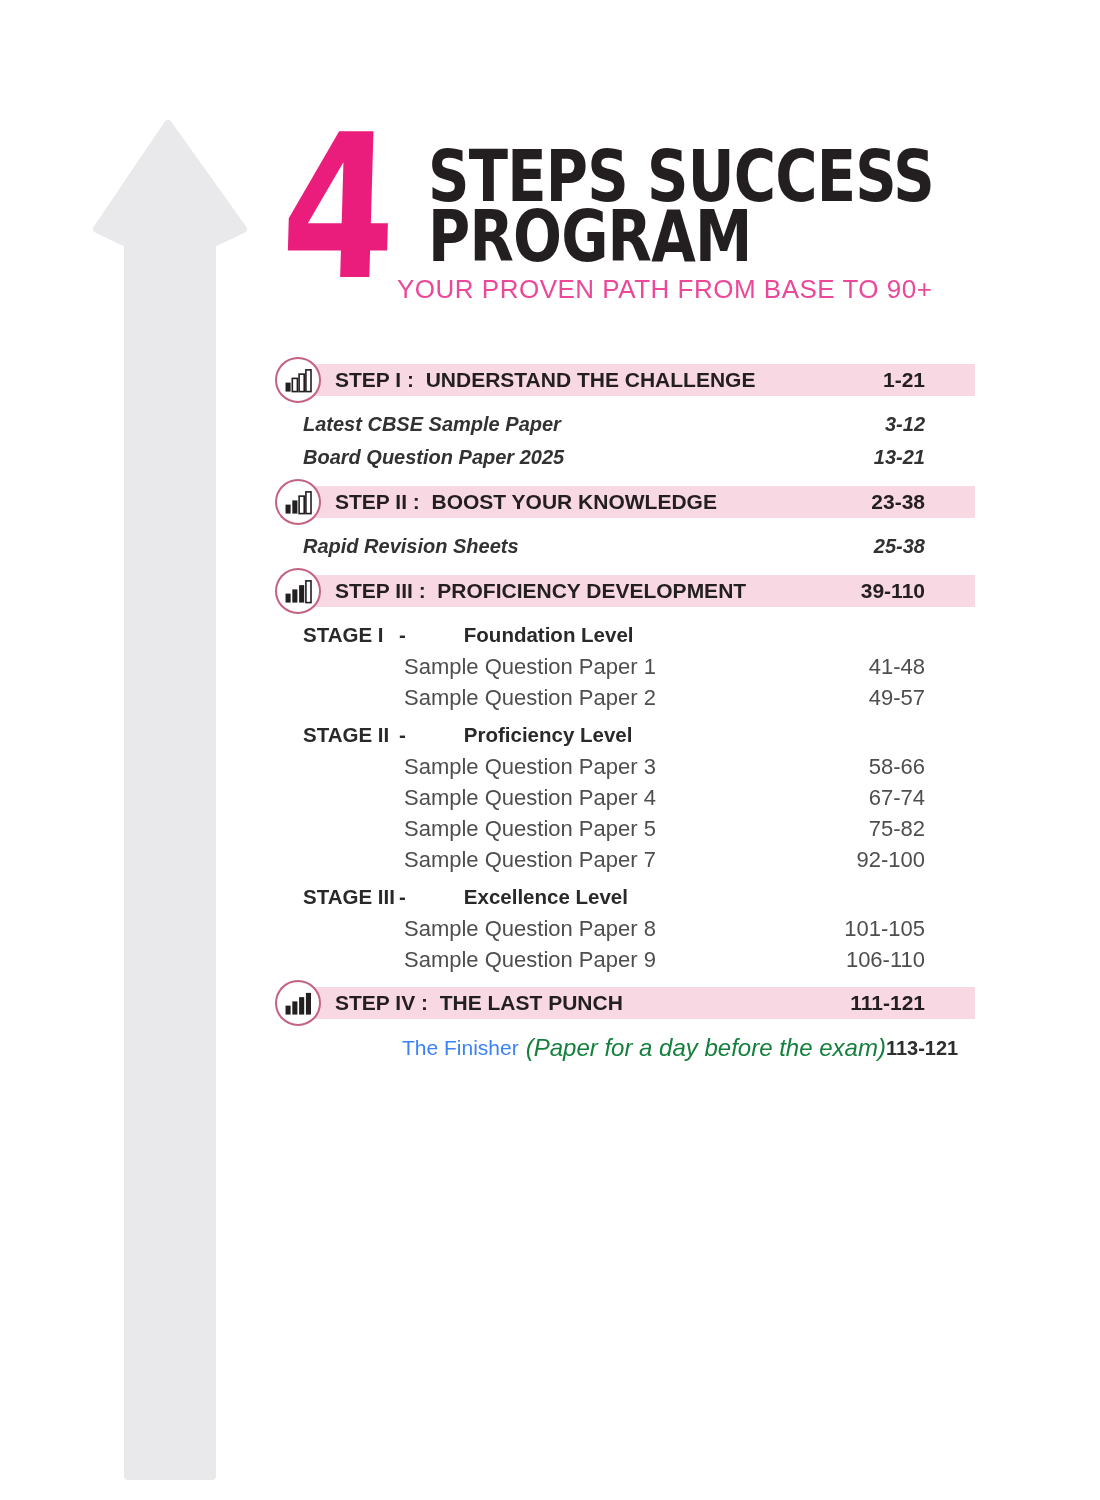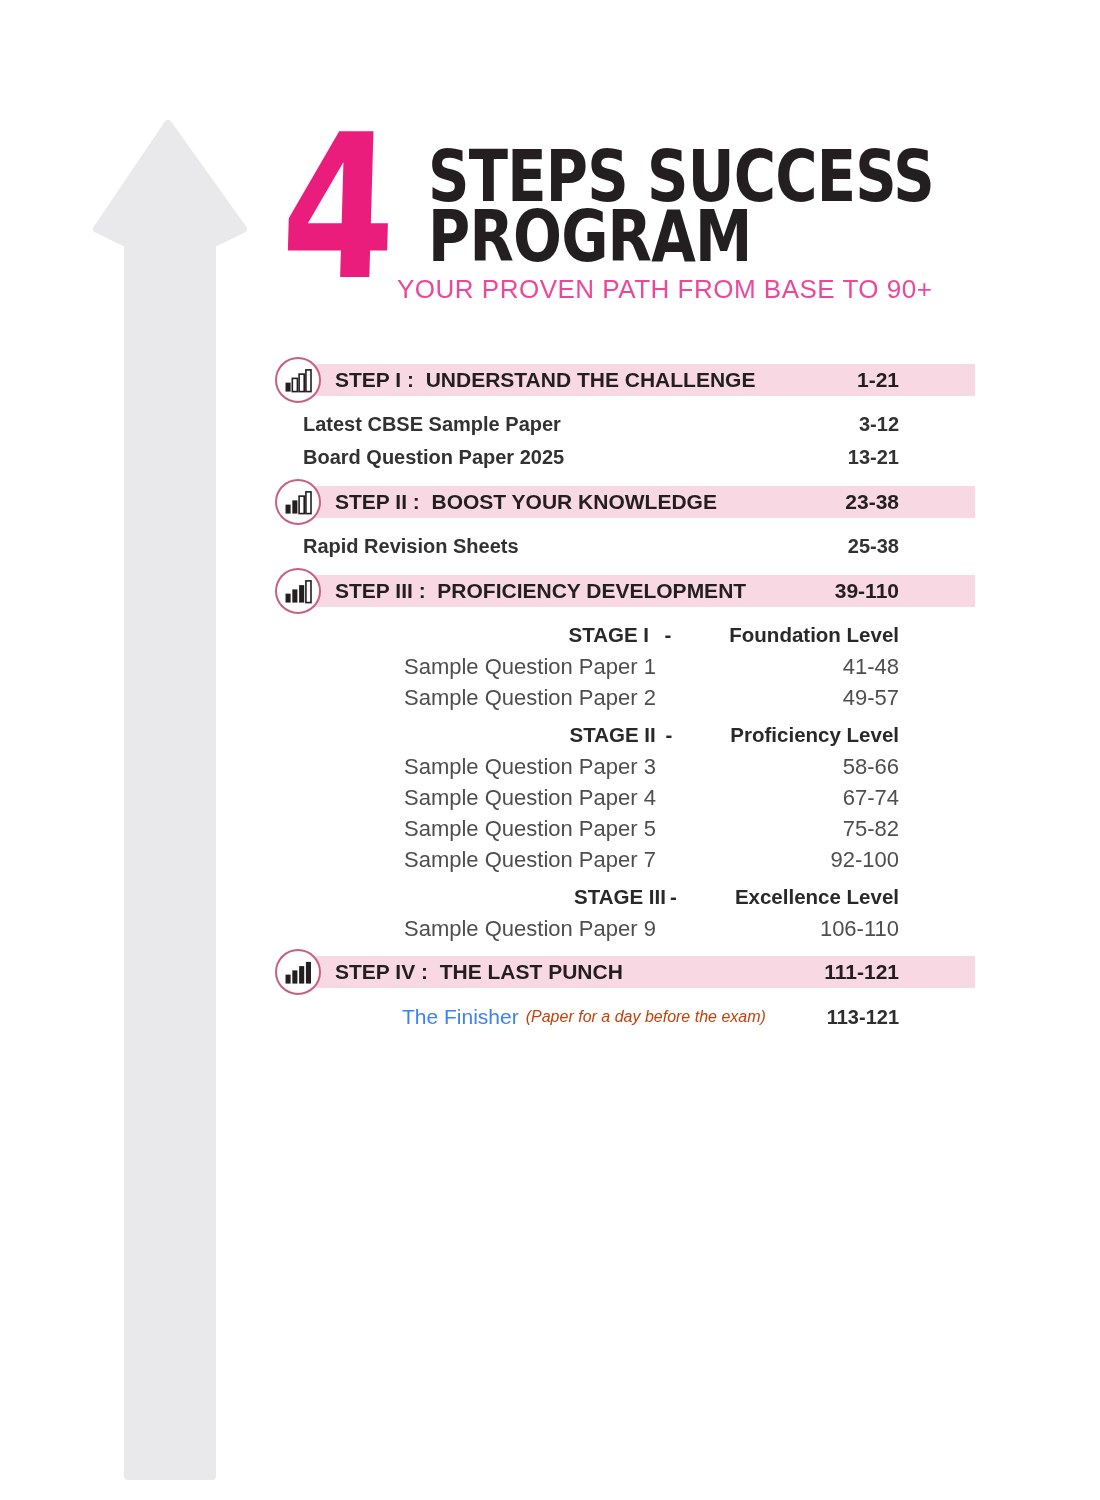--- a/index.html
+++ b/index.html
@@ -21,43 +21,43 @@
   .title-block{position:absolute;left:412px;top:146px;margin-left:16px;}
   .title-line{font-family:"DejaVu Sans",sans-serif;font-weight:bold;font-size:72px;line-height:60px;
               letter-spacing:-1px;color:var(--ink);transform:scaleX(.8);transform-origin:left top;
               white-space:pre;}
   .subtitle{position:absolute;left:397px;top:274px;font-size:26px;letter-spacing:.5px;color:#ec4899;
             white-space:pre;}
 
   
   .toc{position:absolute;left:280px;top:364px;width:695px;}
   .toc > :first-child{margin-top:0;}
-  .row{display:flex;align-items:center;padding-right:76px;box-sizing:border-box;justify-content:flex-end;}
+  .row{display:flex;align-items:center;padding-right:50px;box-sizing:border-box;}
   .pages{margin-left:auto;white-space:pre;}
 
   .row-step{height:32px;margin:12px 0;background:var(--bar);position:relative;padding-left:55px;}
   .step-label,.step-pages{font-weight:bold;font-size:21px;color:var(--ink);white-space:pre;}
   .step-circle{position:absolute;left:-5px;top:-7px;width:46px;height:46px;border-radius:50%;
                background:#fff;border:2px solid var(--circle);box-sizing:border-box;
                display:flex;align-items:center;justify-content:center;}
 
-  .row-item{height:33px;padding-left:23px;}
+  .row-item{height:33px;padding-left:23px;font-style:italic;}
   .item-label,.item-pages{font-weight:bold;font-size:20px;color:var(--mid);white-space:pre;}
 
   .row-stage{height:32px;margin-top:6px;padding-left:23px;}
   .stage-name{font-weight:bold;font-size:20.5px;color:#292929;width:96px;white-space:pre;}
   .stage-dash{font-weight:bold;font-size:20.5px;color:#292929;margin-right:10px;}
   .stage-title{font-weight:bold;font-size:20.5px;color:#292929;white-space:pre;margin-left:48px;}
 
   .row-paper{height:31px;padding-left:124px;}
   .paper-label,.paper-pages{font-size:22px;color:var(--muted);white-space:pre;}
 
   .row-finisher{height:34px;margin-top:6px;padding-left:122px;}
   .fin-bold{font-weight:normal;font-size:21px;color:#3b82f6;white-space:pre;}
-  .fin-note{font-style:italic;font-size:16px;color:#c2410c;margin-left:7px;white-space:pre;}
+  .fin-note{font-style:italic;font-size:24px;color:#15803d;margin-left:7px;white-space:pre;}
   .fin-pages{font-weight:bold;font-size:20px;color:#2E2E2E;}
 </style>
 </head>
 <body>
 
 <div class="page">
 
   <svg class="arrow-svg" width="260" height="1500" viewBox="0 0 260 1500">
     <polygon points="168,124 243,229 212,244 212,1476 128,1476 128,244 97,229"></polygon>
   </svg>
@@ -152,20 +152,24 @@
       <div class="row row-paper">
         <span class="paper-label">Sample Question Paper 7</span>
         <span class="pages paper-pages">92-100</span>
       </div>
       <div class="row row-stage">
         <span class="stage-name">STAGE III</span>
         <span class="stage-dash">-</span>
         <span class="stage-title">Excellence Level</span>
       </div>
       <div class="row row-paper">
+        <span class="paper-label">Sample Question Paper 8</span>
+        <span class="pages paper-pages">101-105</span>
+      </div>
+      <div class="row row-paper">
         <span class="paper-label">Sample Question Paper 9</span>
         <span class="pages paper-pages">106-110</span>
       </div>
       <div class="row row-step">
         <span class="step-circle">
           <svg viewBox="-1.5 -1.5 30.5 26.5" width="29" height="25">
             <rect x="0" y="14" width="5.4" height="9.5" fill="#231F20"></rect>
             <rect x="7.2" y="9.5" width="5.4" height="14" fill="#231F20"></rect>
             <rect x="14.4" y="5" width="5.4" height="18.5" fill="#231F20"></rect>
             <rect x="21.6" y="0.5" width="5.4" height="23" fill="#231F20"></rect>

